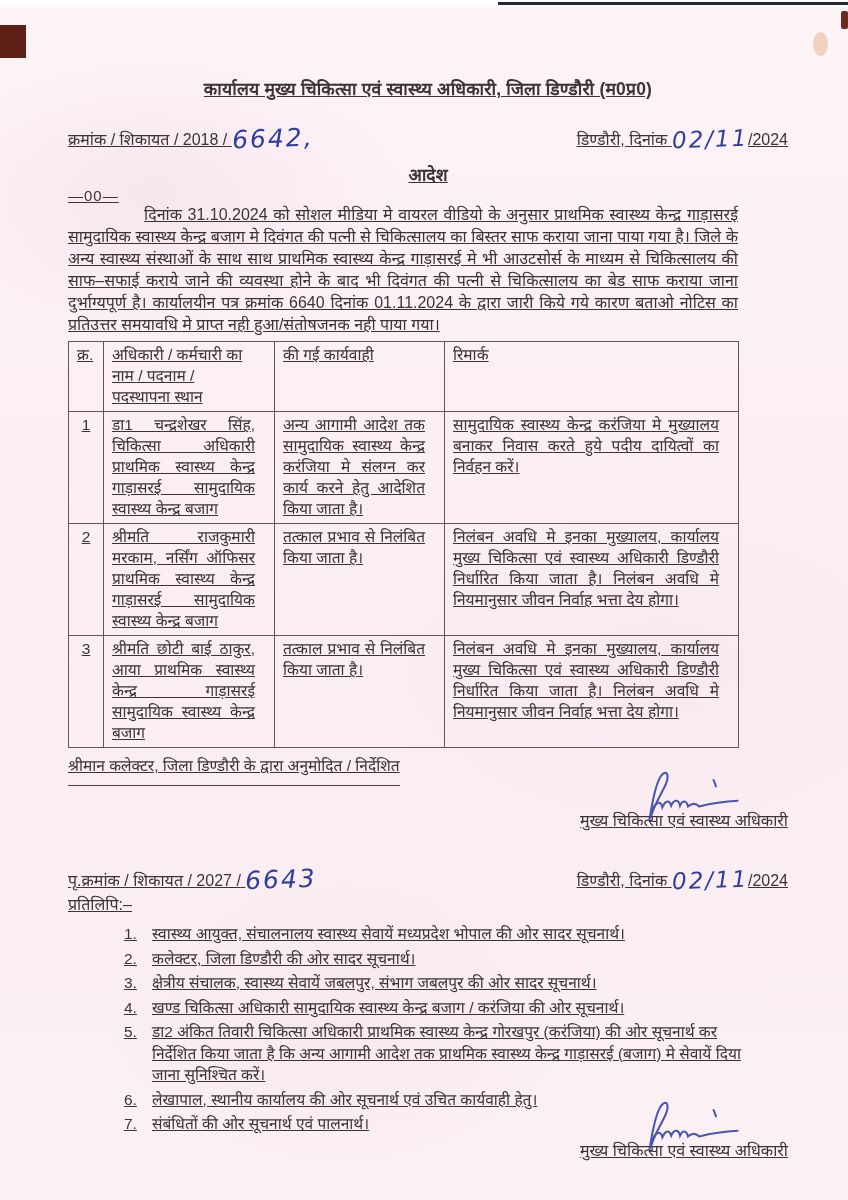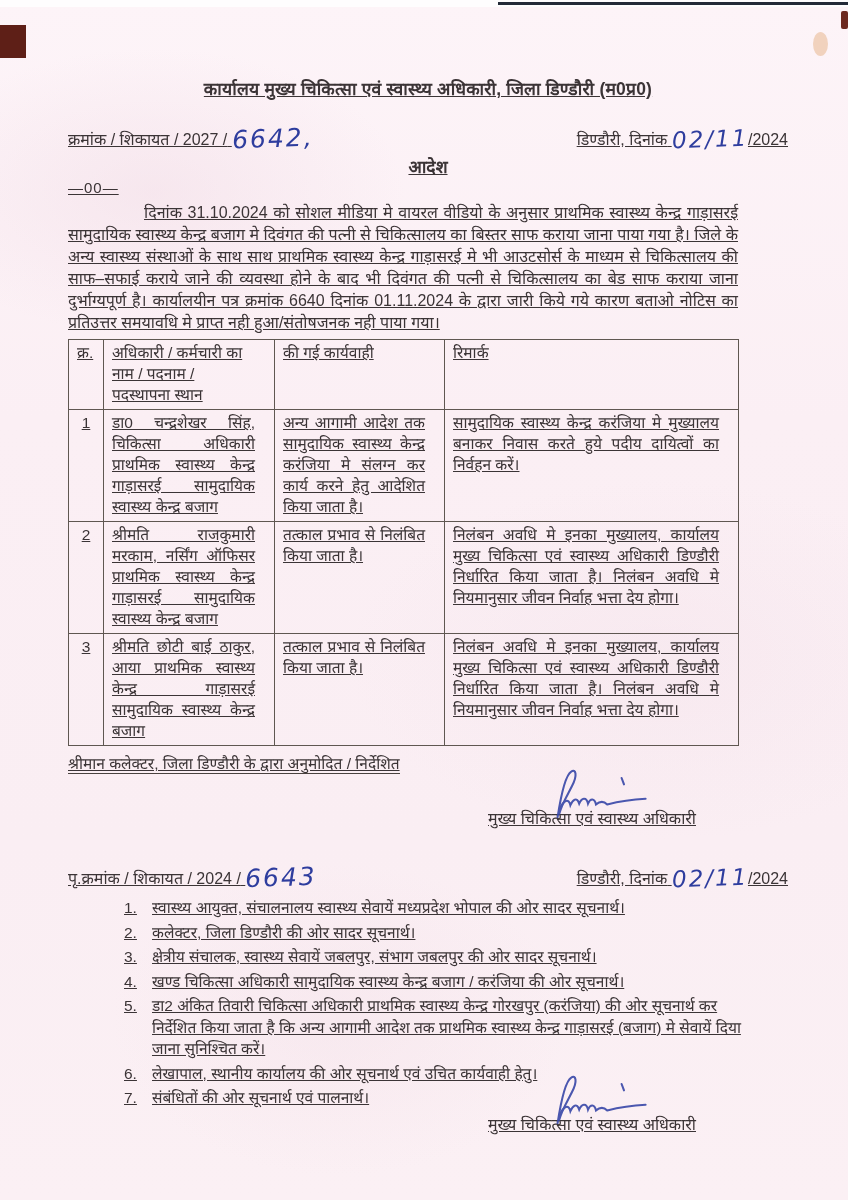--- a/index.html
+++ b/index.html
@@ -35,48 +35,48 @@
     letter-spacing:.2px;
   }
   .ref-row{display:flex;justify-content:space-between;align-items:flex-end;margin-top:16px;height:34px;}
   .ref-left,.ref-right{font-size:16px;white-space:nowrap;}
   .hw{
     font-family:"DejaVu Sans",sans-serif;font-style:italic;
     color:#2e3d9e;font-size:25px;letter-spacing:2px;font-weight:500;
     display:inline-block;transform:rotate(-2deg) translateY(2px);line-height:1;
   }
   .hw-small{font-size:23px;}
-  .order-heading{text-align:center;font-size:17.5px;font-weight:700;margin-top:4px;}
+  .order-heading{text-align:center;font-size:17.5px;font-weight:700;margin-top:12px;}
   .order-divider{font-size:15px;letter-spacing:1px;margin-top:1px;}
 
   .para{
-    font-size:16px;line-height:22px;text-align:justify;margin:6px 0 0 0;
+    font-size:16px;line-height:22px;text-align:justify;margin:0 0 0 0;
     margin-right:50px;
   }
   .para.indent{text-indent:76px;}
   .para2{margin-top:0;}
 
   table.order-table{
     border-collapse:collapse;table-layout:fixed;width:670px;margin-top:5px;
     font-size:15.5px;line-height:21px;
   }
   table.order-table th,table.order-table td{
     border:1px solid #5f5751;padding:2px 19px 4px 8px;vertical-align:top;
     font-weight:400;text-align:left;
   }
   table.order-table td.sn{text-align:center;padding-left:2px;padding-right:2px;}
   table.order-table td.just{text-align:justify;}
   col.c-sn{width:35px;} col.c-name{width:171px;} col.c-action{width:170px;} col.c-remark{width:294px;}
 
   .approval-line{margin-top:6px;font-size:15.5px;}
-  .approval-line span{border-bottom:1.2px solid #4a423f;padding-bottom:1px;}
+  .approval-line span{border-bottom:1.2px solid #4a423f;padding-bottom:11px;}
 
   .sign-block{
     width:max-content;text-align:center;font-size:16px;line-height:21px;
-    margin-left:auto;margin-right:92px;position:relative;
+    margin-left:auto;position:relative;
   }
   .sign-block .sig-svg{display:block;margin:0 auto -14px auto;position:relative;z-index:3;}
   .sign-block-1{margin-top:-8px;}
   .sign-block-2{margin-top:-40px;}
 
   .endorse-row{display:flex;justify-content:space-between;align-items:flex-end;margin-top:26px;height:34px;}
   .copy-label{font-size:16px;margin-top:2px;}
 
   .copy-list{list-style:none;margin:8px 0 0 0;padding:0 0 0 56px;font-size:15.5px;line-height:21.5px;}
   .copy-list li{display:flex;margin-bottom:3px;margin-right:40px;}
@@ -93,21 +93,21 @@
   <div class="right-edge-blob"></div>
   <div class="right-smudge"></div>
   <div class="corner-mark"></div>
 
   <div class="content">
 
     <div class="office-title">कार्यालय मुख्य चिकित्सा एवं स्वास्थ्य अधिकारी, जिला डिण्डौरी (म0प्र0)</div>
 
     <div class="ref-row">
       <div class="ref-left">
-        <span>क्रमांक / शिकायत / 2027 /</span>
+        <span>क्रमांक / शिकायत / 2018 /</span>
         <span class="hw">6642,</span>
       </div>
       <div class="ref-right">
         <span>डिण्डौरी, दिनांक</span>
         <span class="hw hw-small">02/11</span><span>/2024</span>
       </div>
     </div>
 
     <div class="order-heading">आदेश</div>
     <div class="order-divider">—00—</div>
@@ -125,21 +125,21 @@
         <tr>
           <th>क्र.</th>
           <th>अधिकारी / कर्मचारी का नाम / पदनाम / पदस्थापना स्थान</th>
           <th>की गई कार्यवाही</th>
           <th>रिमार्क</th>
         </tr>
       </thead>
       <tbody>
         <tr>
           <td class="sn">1</td>
-          <td class="just">डा0 चन्द्रशेखर सिंह, चिकित्सा अधिकारी प्राथमिक स्वास्थ्य केन्द्र गाड़ासरई सामुदायिक स्वास्थ्य केन्द्र बजाग</td>
+          <td class="just">डा1 चन्द्रशेखर सिंह, चिकित्सा अधिकारी प्राथमिक स्वास्थ्य केन्द्र गाड़ासरई सामुदायिक स्वास्थ्य केन्द्र बजाग</td>
           <td class="just">अन्य आगामी आदेश तक सामुदायिक स्वास्थ्य केन्द्र करंजिया मे संलग्न कर कार्य करने हेतु आदेशित किया जाता है।</td>
           <td class="just">सामुदायिक स्वास्थ्य केन्द्र करंजिया मे मुख्यालय बनाकर निवास करते हुये पदीय दायित्वों का निर्वहन करें।</td>
         </tr>
         <tr>
           <td class="sn">2</td>
           <td class="just">श्रीमति राजकुमारी मरकाम, नर्सिंग ऑफिसर प्राथमिक स्वास्थ्य केन्द्र गाड़ासरई सामुदायिक स्वास्थ्य केन्द्र बजाग</td>
           <td class="just">तत्काल प्रभाव से निलंबित किया जाता है।</td>
           <td class="just">निलंबन अवधि मे इनका मुख्यालय, कार्यालय मुख्य चिकित्सा एवं स्वास्थ्य अधिकारी डिण्डौरी निर्धारित किया जाता है। निलंबन अवधि मे नियमानुसार जीवन निर्वाह भत्ता देय होगा।</td>
         </tr>
         <tr>
@@ -161,29 +161,30 @@
           <path d="M42,64 C46,38 51,12 59,7 C65,3 67,12 60,25 C54,37 47,48 44,60"></path>
           <path d="M44,54 C50,42 56,40 58,49 C61,42 66,38 69,47 C72,40 78,38 80,47 C83,40 88,40 90,48 C96,43 101,45 104,48 C116,45 132,42 152,41"></path>
           <path d="M122,15 l3,8"></path>
         </g>
       </svg>
       <div>मुख्य चिकित्सा एवं स्वास्थ्य अधिकारी</div>
     </div>
 
     <div class="endorse-row">
       <div class="ref-left">
-        <span>पृ.क्रमांक / शिकायत / 2024 /</span>
+        <span>पृ.क्रमांक / शिकायत / 2027 /</span>
         <span class="hw">6643</span>
       </div>
       <div class="ref-right">
         <span>डिण्डौरी, दिनांक</span>
         <span class="hw hw-small">02/11</span><span>/2024</span>
       </div>
     </div>
 
+    <div class="copy-label">प्रतिलिपि:–</div>
 
     <ol class="copy-list">
       <li>
           <span class="li-num">1.</span>
           <span class="li-text">स्वास्थ्य आयुक्त, संचालनालय स्वास्थ्य सेवायें मध्यप्रदेश भोपाल की ओर सादर सूचनार्थ।</span>
         </li>
       <li>
           <span class="li-num">2.</span>
           <span class="li-text">कलेक्टर, जिला डिण्डौरी की ओर सादर सूचनार्थ।</span>
         </li>

